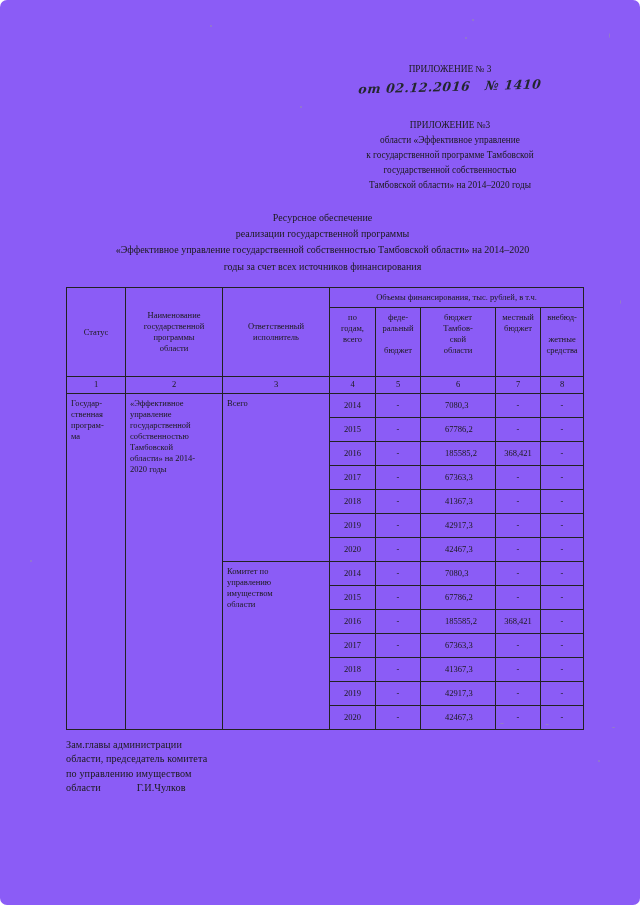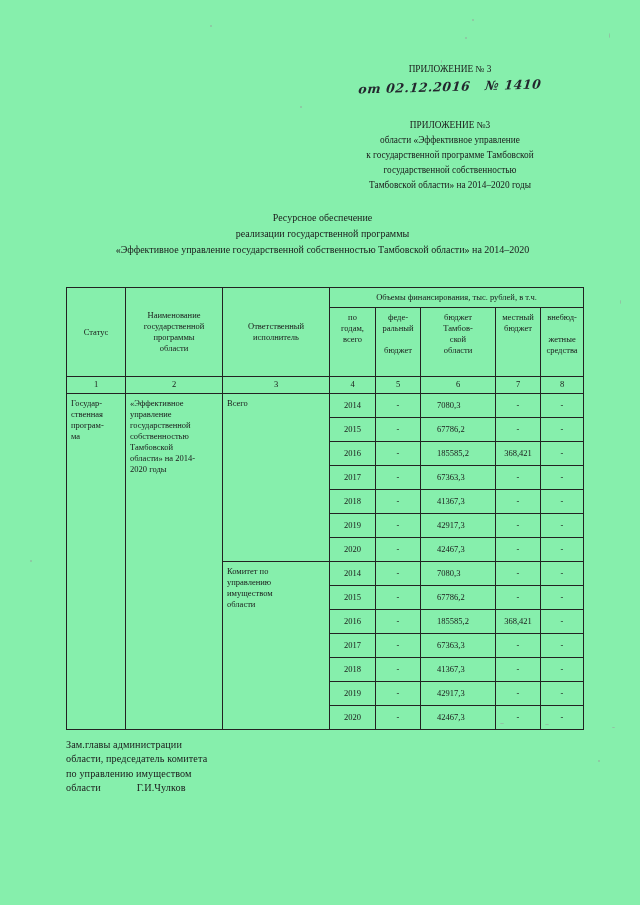--- a/index.html
+++ b/index.html
@@ -12,21 +12,22 @@
     width: 640px;
     height: 905px;
     position: relative;
     font-family: "Liberation Serif", "DejaVu Serif", serif;
     color: #1a1a1a;
     overflow: hidden;
   }
   .page {
     position: absolute;
     inset: 0;
-    background: #86efac;
+    background: #8b5cf6;
+    border-radius: 7px;
   }
 
   
   .speck {
     position: absolute;
     background: #9a9a9a;
     border-radius: 50%;
     opacity: .55;
     pointer-events: none;
   }
@@ -122,21 +123,21 @@
   table.res td.year,
   table.res td.val,
   table.res td.dash {
     text-align: center;
     vertical-align: middle;
     height: 21px;
     padding: 1px 3px;
   }
   table.res td.val {
     text-align: left;
-    padding-left: 16px;
+    padding-left: 24px;
   }
   .sub-top { display:block; }
   .sub-bottom { display:block; margin-top: 11px; }
 
   
   .signature {
     position: absolute;
     left: 66px;
     top: 738px;
     font-size: 10.2px;
@@ -174,20 +175,21 @@
     <span class="ln">области «Эффективное управление</span>
     <span class="ln">к государственной программе Тамбовской</span>
     <span class="ln">государственной собственностью</span>
     <span class="ln">Тамбовской области» на 2014–2020 годы</span>
   </div>
 
   <div class="doc-title">
     <span class="ln">Ресурсное обеспечение</span>
     <span class="ln">реализации государственной программы</span>
     <span class="ln">«Эффективное управление государственной собственностью Тамбовской области» на 2014–2020</span>
+    <span class="ln">годы за счет всех источников финансирования</span>
   </div>
 
   <div class="tbl-wrap">
     <table class="res">
       <colgroup>
         <col style="width:59px">
         <col style="width:97px">
         <col style="width:107px">
         <col style="width:46px">
         <col style="width:45px">

